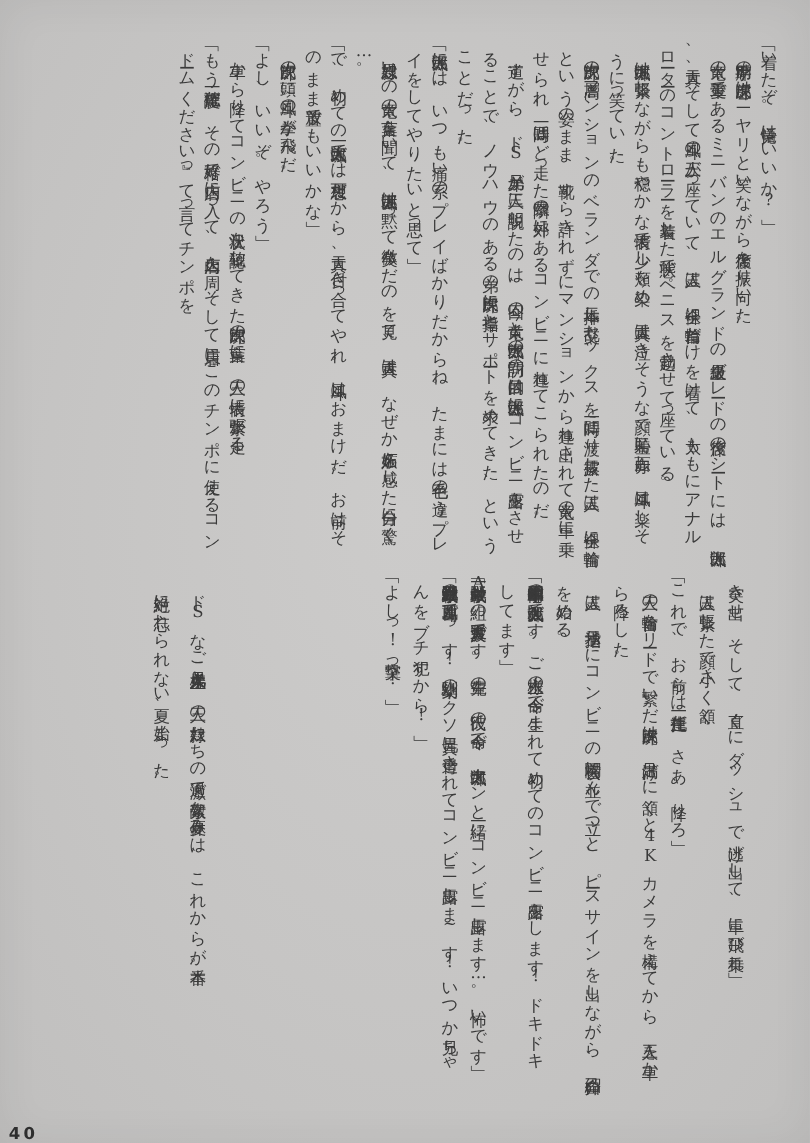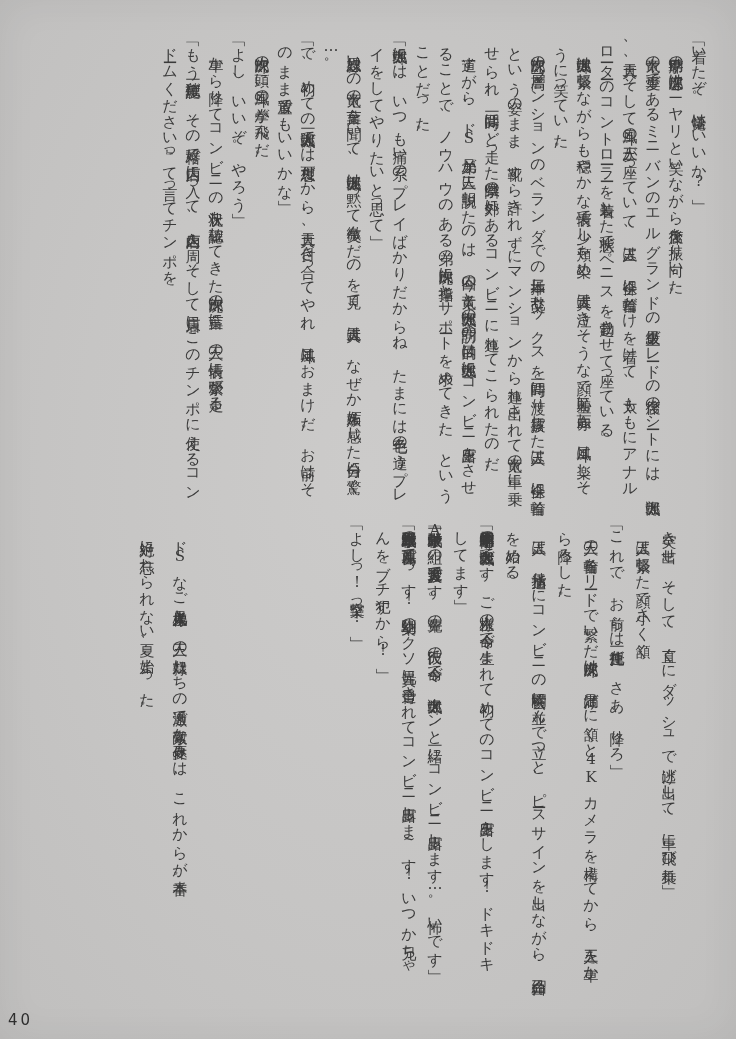--- a/index.html
+++ b/index.html
@@ -54,24 +54,24 @@
   }
   .tblock .closing {
     line-height: 33px;
   }
   .scene-gap {
     block-size: 148px; 
   }
   .page-number {
     position: absolute;
     left: 8px;
-    bottom: 10px;
+    bottom: 0;
     font-family: "DejaVu Sans", "Liberation Sans", sans-serif;
     font-size: 15px;
-    font-weight: normal;
+    font-weight: bold;
     letter-spacing: 3px;
     color: #2e2e2e;
   }
 </style>
 </head>
 <body>
 
 <div class="page">
 
   <section class="tblock top">

